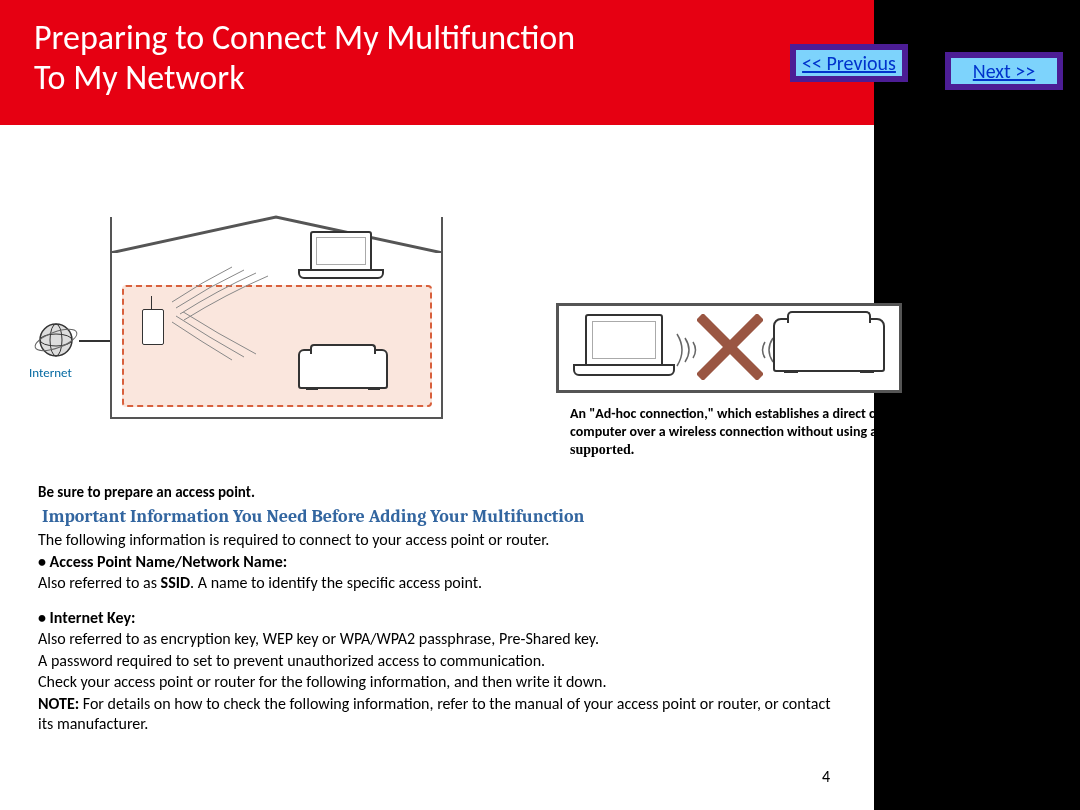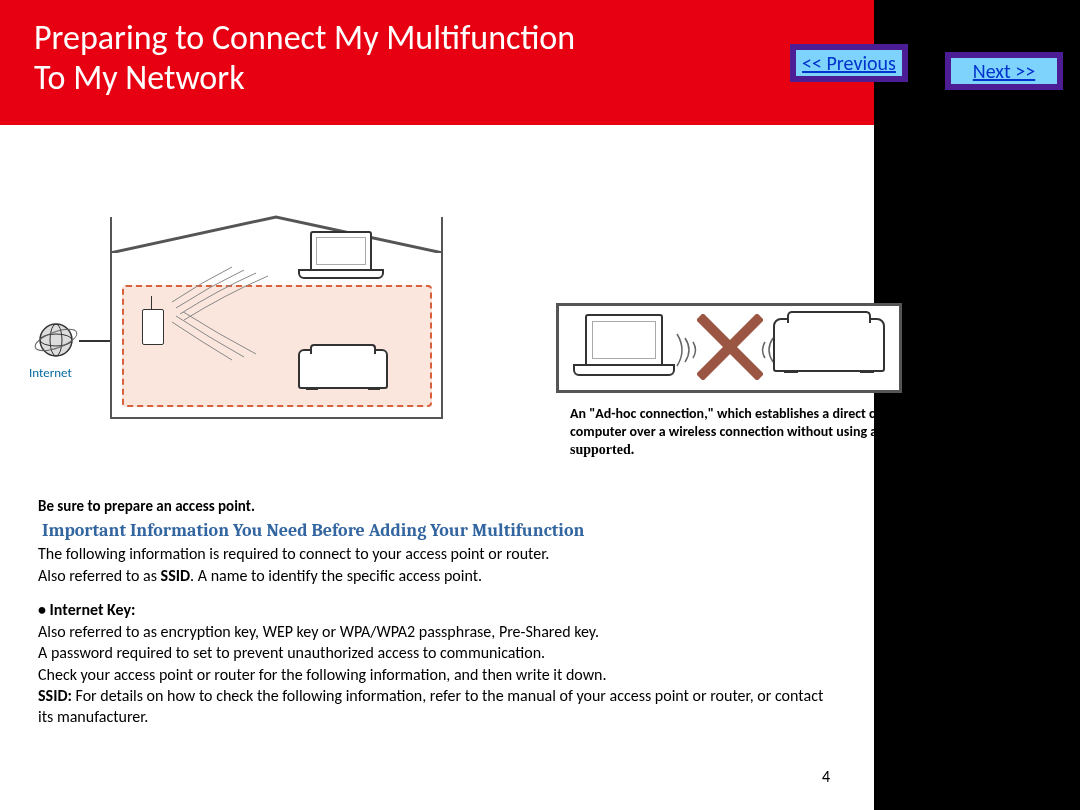--- a/index.html
+++ b/index.html
@@ -213,21 +213,21 @@
     left: 570px;
     width: 440px;
     font-size: 14px;
     font-weight: bold;
     line-height: 1.3;
   }
   .adhoc-text .tail { font-family: Georgia, 'Times New Roman', serif; font-weight: bold; }
 
   .main-text {
     position: absolute;
-    top: 372px;
+    top: 358px;
     left: 38px;
     right: 38px;
     font-size: 16px;
     line-height: 1.28;
   }
   .main-text .prep { font-weight: bold; font-size: 15px; }
   .main-text .important {
     color: #3366a0;
     font-family: Cambria, Georgia, serif;
     font-weight: bold;
@@ -345,31 +345,32 @@
     </div>
 
     <div class="adhoc-text">
       <span>An "Ad-hoc connection," which establishes a direct connection to the computer over a wireless connection without using an access point</span><span class="tail">, is not supported.</span>
     </div>
 
     <div class="main-text">
       <p class="prep">Be sure to prepare an access point.</p>
       <p class="important">Important Information You Need Before Adding Your Multifunction</p>
       <p>The following information is required to connect to your access point or router.</p>
+      <p class="bullet">Access Point Name/Network Name:</p>
       <p>
         <span>Also referred to as </span><span class="ssid">SSID</span><span>. A name to identify the specific access point.</span>
       </p>
 
       <div class="block">
         <p class="bullet">Internet Key:</p>
         <p>Also referred to as encryption key, WEP key or WPA/WPA2 passphrase, Pre-Shared key.</p>
         <p>A password required to set to prevent unauthorized access to communication.</p>
         <p>Check your access point or router for the following information, and then write it down.</p>
         <p>
-          <span class="note-label">SSID:</span><span>  For details on how to check the following information, refer to the manual of your access point or router, or contact its manufacturer.</span>
+          <span class="note-label">NOTE:</span><span>  For details on how to check the following information, refer to the manual of your access point or router, or contact its manufacturer.</span>
         </p>
       </div>
     </div>
 
   </div>
 
   <div class="page-no">4</div>
 </div>
 
 </body></html>

